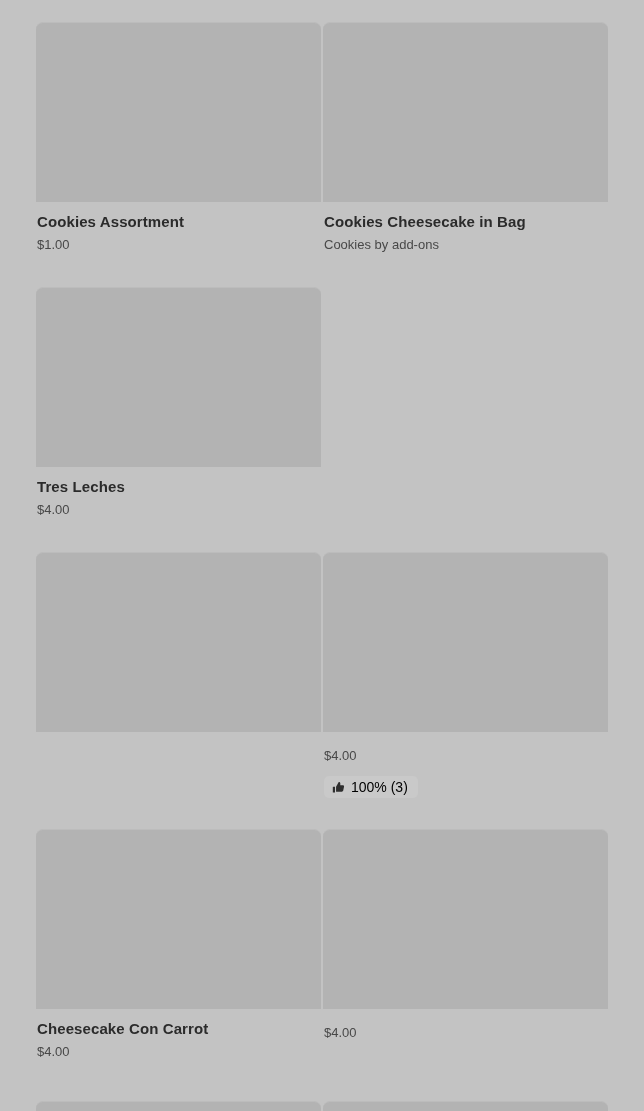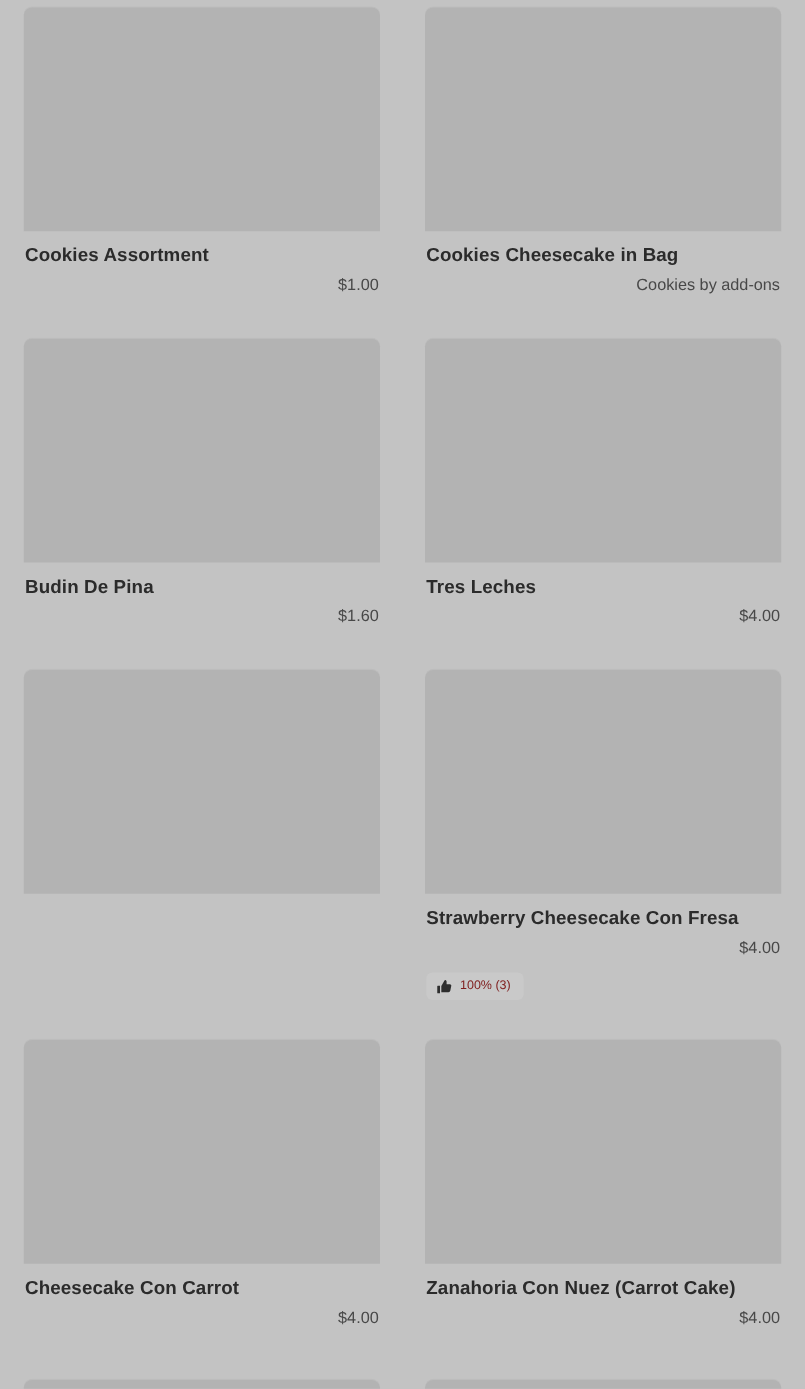--- a/index.html
+++ b/index.html
@@ -14,21 +14,21 @@
     overflow: hidden;
     font-family: "Liberation Sans", sans-serif;
     -webkit-font-smoothing: antialiased;
   }
 
   .menu-grid {
     position: relative;
     width: 644px;
     height: 1111px;
     box-sizing: border-box;
-    padding: 0;
+    padding: 17px;
     border-radius: 28px;
   }
 
   .grid-row {
     position: relative;
     display: flex;
     justify-content: space-between;
     padding: 5px 19px 0 19px;
     box-sizing: border-box;
   }
@@ -64,21 +64,20 @@
     white-space: nowrap;
   }
 
   .card-sub {
     font-size: 13px;
     font-weight: normal;
     color: #484848;
     line-height: 17px;
     margin: 5px 0 0 0;
     white-space: nowrap;
-    text-align: right;
   }
 
   .card-badges {
     margin-top: 12px;
     display: flex;
     gap: 6px;
   }
 
   .rating-badge {
     display: inline-flex;
@@ -92,22 +91,22 @@
   .thumb-icon {
     display: inline-block;
     width: 13px;
     height: 13px;
     color: #2e2e2e;
     line-height: 0;
   }
   .thumb-icon svg { display: block; }
 
   .rating-text {
-    font-size: 10px;
-    color: #7f1d1d;
+    font-size: 14px;
+    color: #000000;
     line-height: 14px;
     white-space: nowrap;
   }
 
   
   .row-partial {
     padding-top: 12px;
   }
   .row-partial .card-image {
     height: 49px;
@@ -137,42 +136,34 @@
         <div class="card-sub">Cookies by add-ons</div>
       </div>
     </div>
   </div>
   <div class="row-spacer"></div>
 
   <div class="grid-row">
     <div class="product-card">
       <div class="card-image"></div>
       <div class="card-body">
-        <div class="card-title">Budin De Pina</div>
-        <div class="card-sub">$1.60</div>
-      </div>
-    </div>
-    <div class="product-card">
-      <div class="card-image"></div>
-      <div class="card-body">
         <div class="card-title">Tres Leches</div>
         <div class="card-sub">$4.00</div>
       </div>
     </div>
   </div>
   <div class="row-spacer"></div>
 
   <div class="grid-row">
     <div class="product-card">
       <div class="card-image"></div>
     </div>
     <div class="product-card">
       <div class="card-image"></div>
       <div class="card-body">
-        <div class="card-title">Strawberry Cheesecake Con Fresa</div>
         <div class="card-sub">$4.00</div>
         <div class="card-badges">
           <div class="rating-badge">
             <span class="thumb-icon">
               <svg viewBox="0 0 16 16" width="13" height="13" fill="currentColor" aria-hidden="true">
                 <path d="M1.5 7h2.2v7.2H1.5A.5.5 0 0 1 1 13.7V7.5a.5.5 0 0 1 .5-.5zM5 7.1l3.1-5.5c.2-.4.7-.6 1.1-.4.6.3 1 .9 1 1.6v2.5h3.2c.9 0 1.6.8 1.4 1.7l-1 4.8c-.2.8-.9 1.4-1.7 1.4H5V7.1z"></path>
               </svg>
             </span>
             <span class="rating-text">100% (3)</span>
           </div>
@@ -186,21 +177,20 @@
     <div class="product-card">
       <div class="card-image"></div>
       <div class="card-body">
         <div class="card-title">Cheesecake Con Carrot</div>
         <div class="card-sub">$4.00</div>
       </div>
     </div>
     <div class="product-card">
       <div class="card-image"></div>
       <div class="card-body">
-        <div class="card-title">Zanahoria Con Nuez (Carrot Cake)</div>
         <div class="card-sub">$4.00</div>
       </div>
     </div>
   </div>
   <div class="row-spacer"></div>
 
   <div class="grid-row row-partial">
     <div class="product-card">
       <div class="card-image"></div>
     </div>

